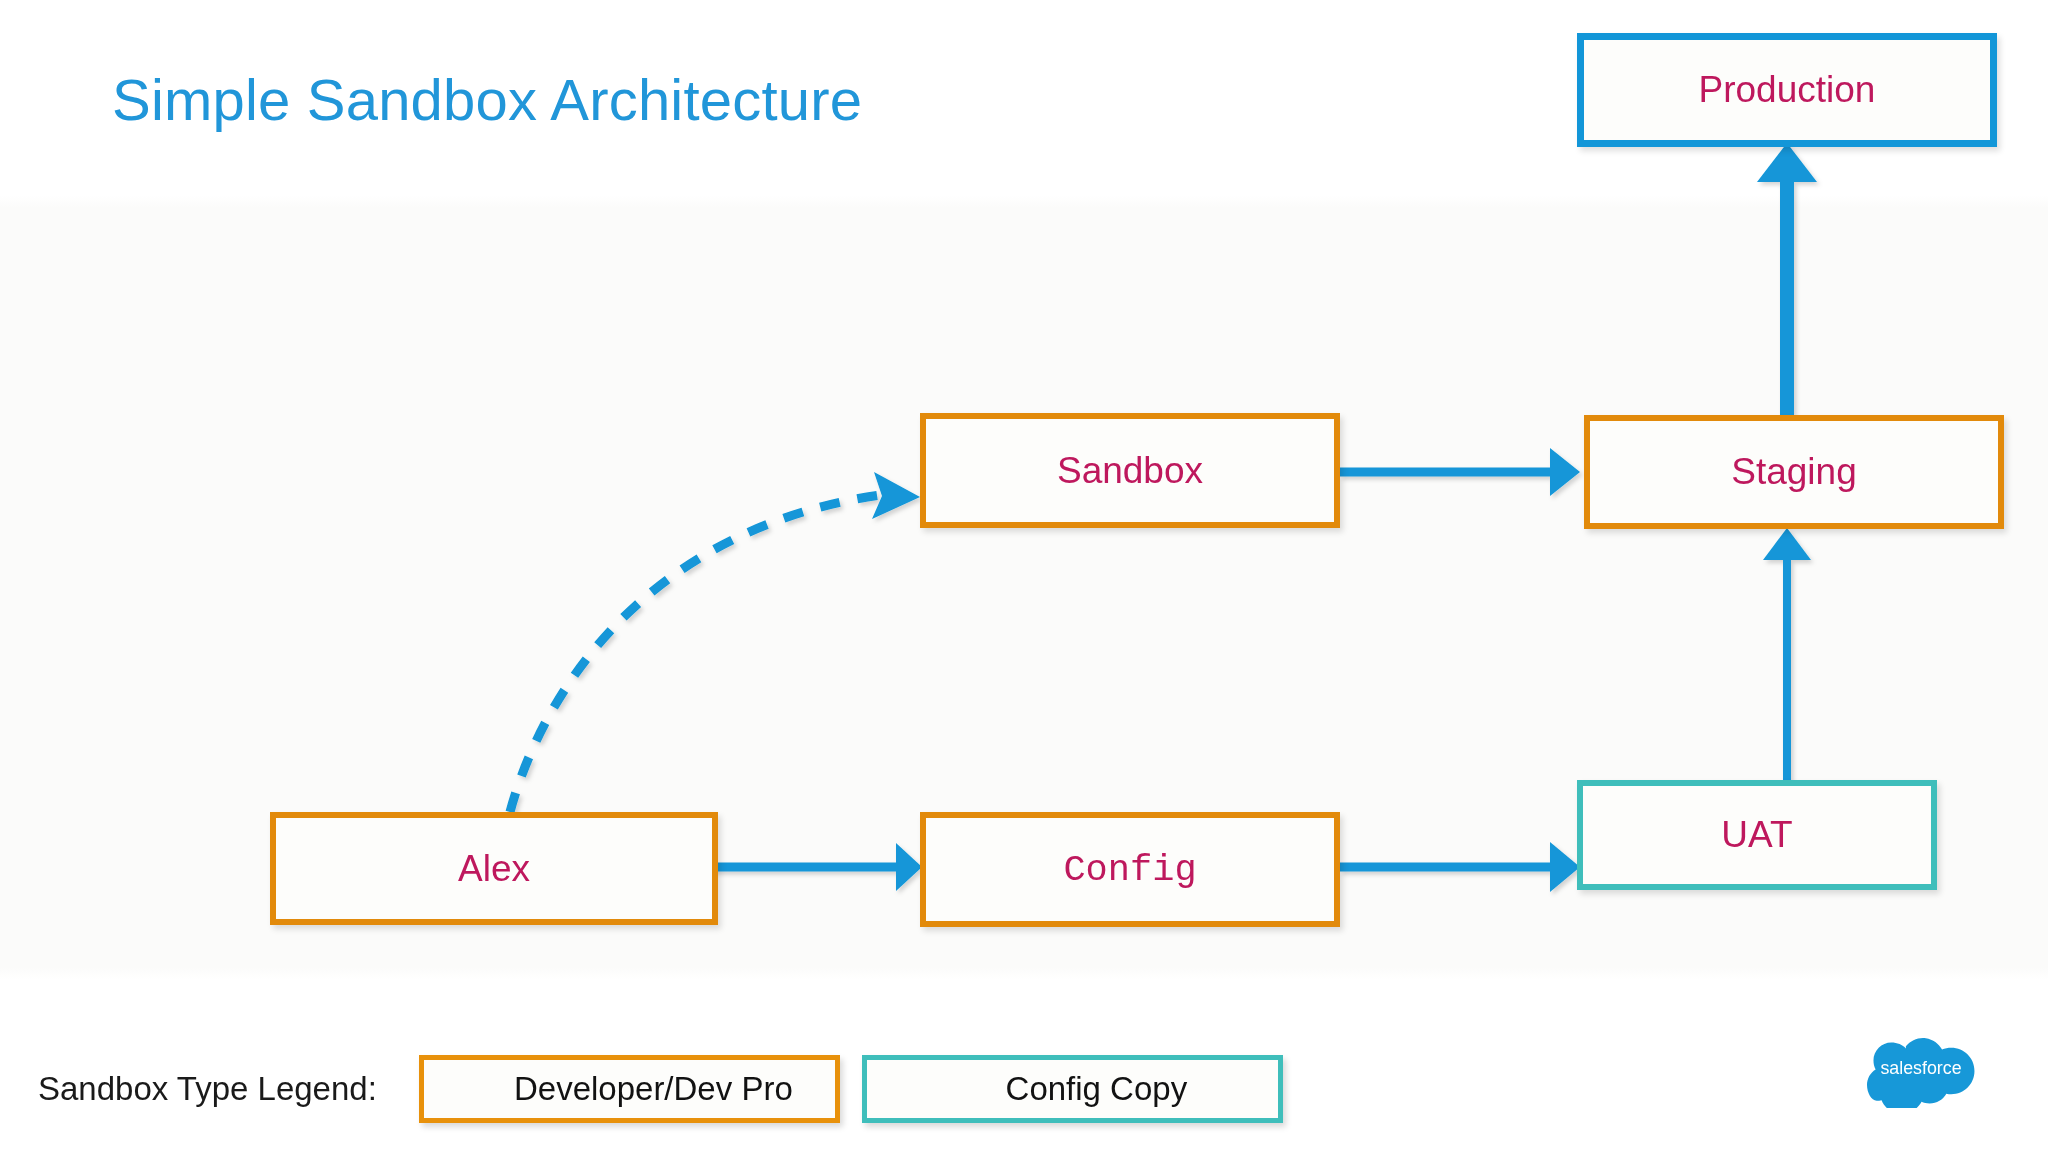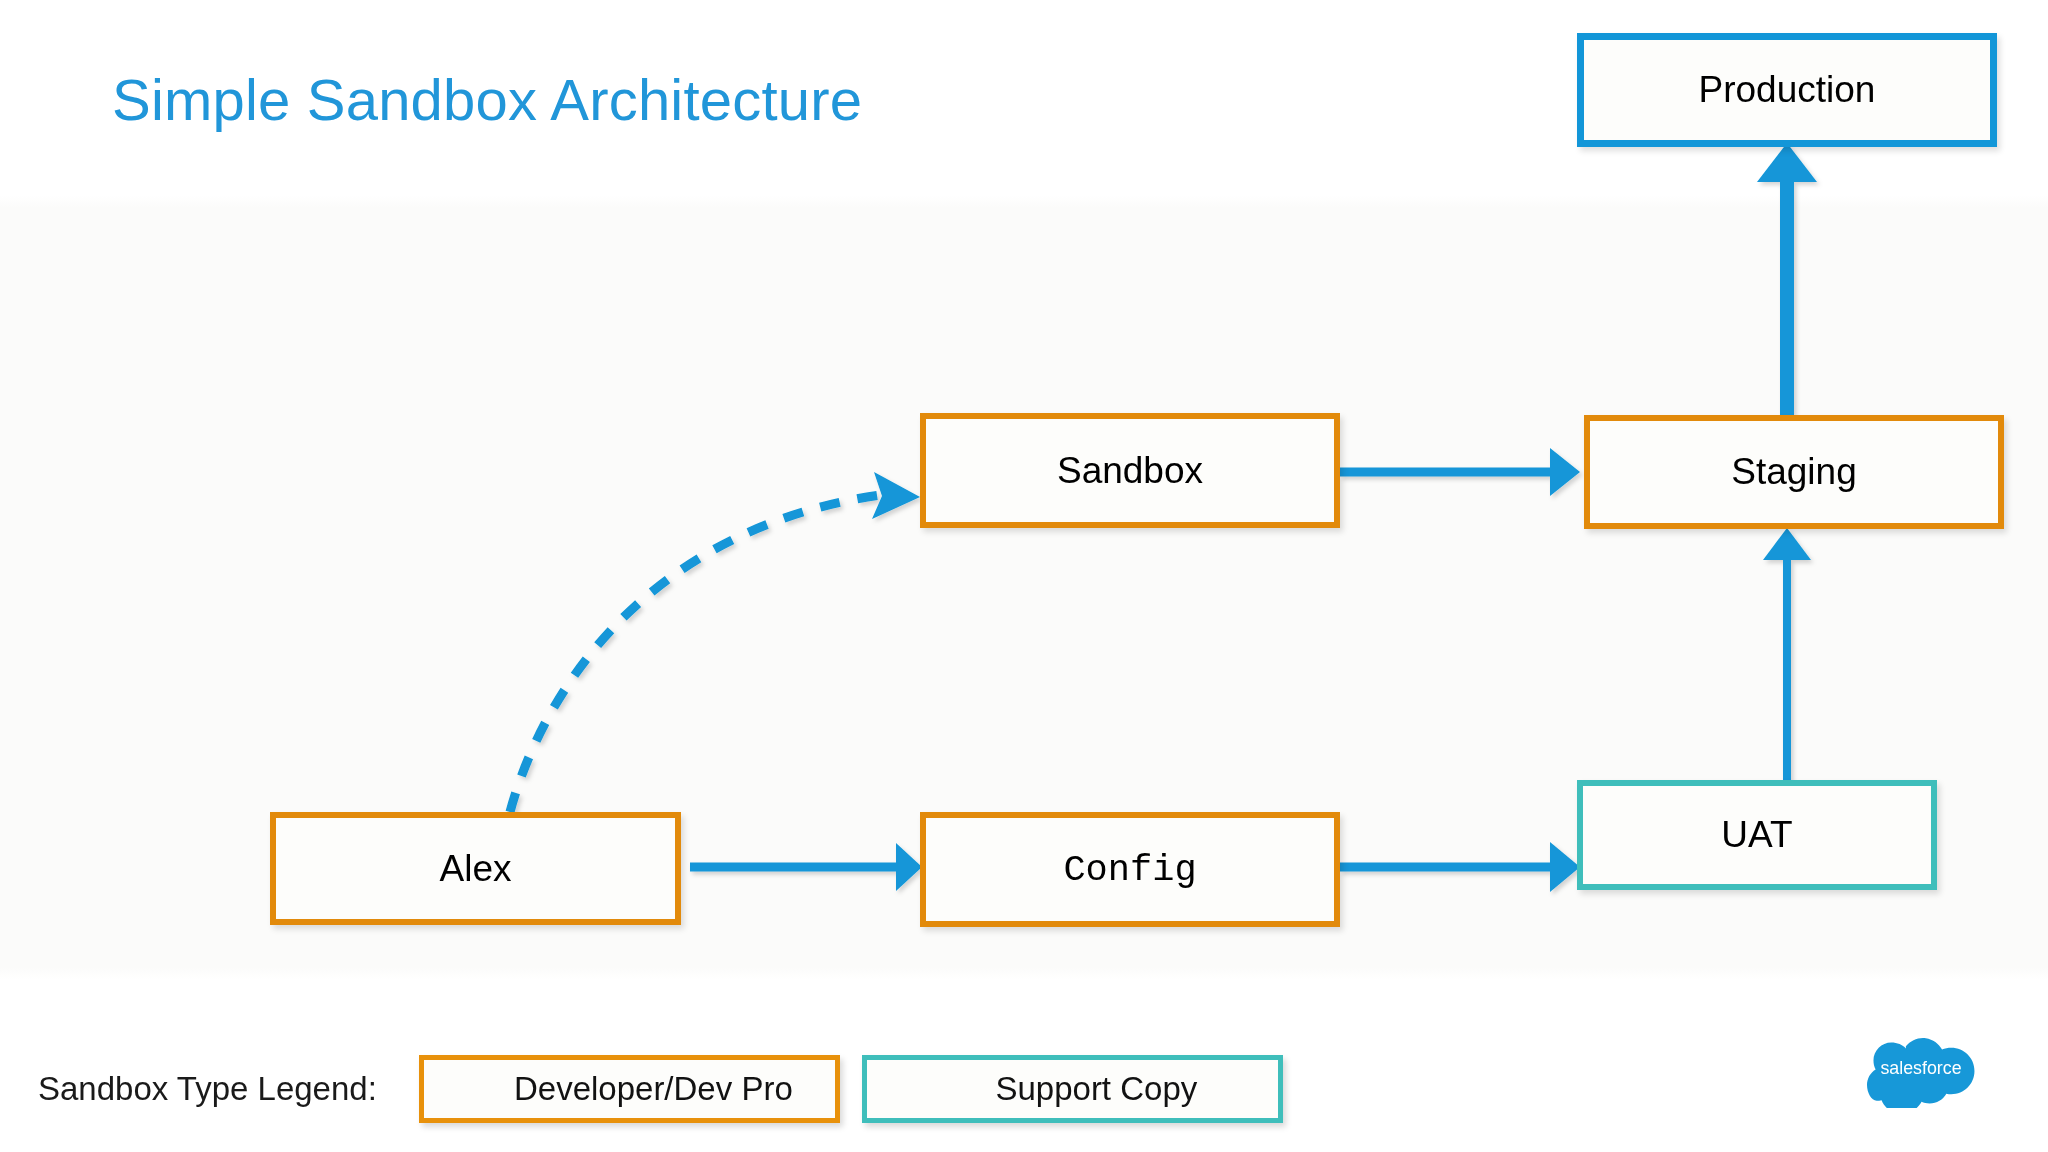--- a/index.html
+++ b/index.html
@@ -43,40 +43,40 @@
   }
 
   .node {
     position: absolute;
     box-sizing: border-box;
     background: #fdfdfb;
     display: flex;
     align-items: center;
     justify-content: center;
     font-size: 37px;
-    color: #000000;
+    color: #be185d;
     font-weight: 400;
     box-shadow: 3px 4px 6px rgba(0,0,0,0.13);
   }
   .node-label {
     pointer-events: none;
     white-space: nowrap;
   }
 
   .node.orange  { border: 6px solid #E28A0B; }
   .node.blue    { border: 7px solid #1296D8; }
   .node.teal    { border: 6px solid #3FBEBB; }
 
   
   #node-production { left: 1577px; top: 33px;  width: 420px; height: 114px; }
   #node-staging    { left: 1584px; top: 415px; width: 420px; height: 114px; }
   #node-uat        { left: 1577px; top: 780px; width: 360px; height: 110px; }
   #node-support    { left: 920px;  top: 413px; width: 420px; height: 115px; }
   #node-config     { left: 920px;  top: 812px; width: 420px; height: 115px; font-family: Liberation Mono, monospace; }
-  #node-alex       { left: 270px;  top: 812px; width: 411px; height: 113px; text-align: center; }
+  #node-alex       { left: 270px;  top: 812px; width: 448px; height: 113px; text-align: center; }
 
   
   #arrow-layer {
     position: absolute;
     left: 0; top: 0;
     width: 2048px; height: 1152px;
     pointer-events: none;
   }
 
   
@@ -190,21 +190,21 @@
   </div>
 
   <div id="legend">
     <div id="legend-label">Sandbox Type Legend:</div>
 
     <div class="legend-chip orange">
       <span>Developer/Dev Pro</span>
     </div>
 
     <div class="legend-chip teal">
-      <span>Support Copy</span>
+      <span>Config Copy</span>
     </div>
   </div>
 
   <svg id="salesforce-logo" viewBox="0 0 200 140">
     <g>
       <path fill="#1798D8" d="
         M 72 26
         c 9 -11 23 -17 37 -15
         c 13 2 24 10 30 21
         c 5 -2 11 -3 17 -3

